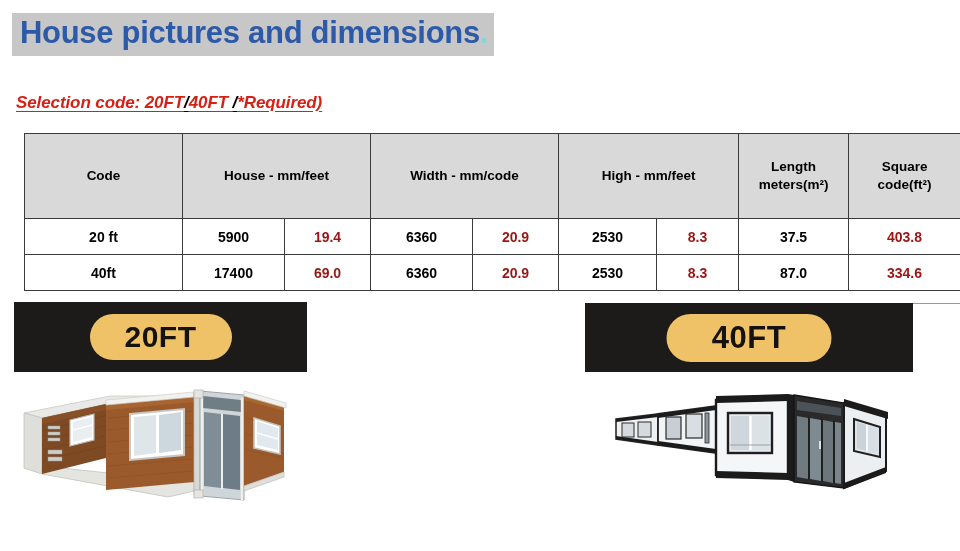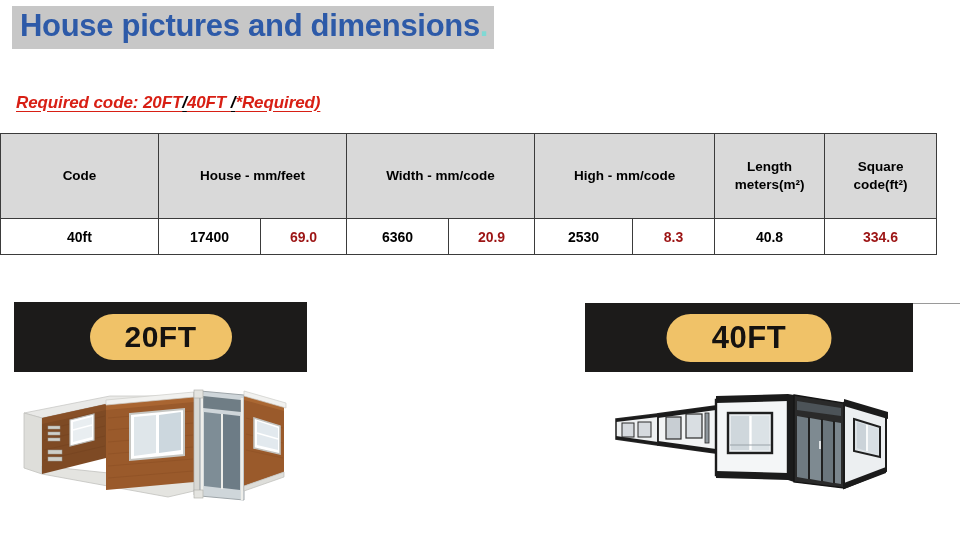--- a/index.html
+++ b/index.html
@@ -14,21 +14,21 @@
     position: relative;
     overflow: hidden;
     font-family: "Liberation Sans", sans-serif;
     color: #000;
   }
 
   
   .title-wrap {
     position: absolute;
     left: 12px;
-    top: 6px;
+    top: 13px;
   }
   .title-text {
     display: inline-block;
     background: #c7c7c7;
     color: #2d5aa8;
     font-size: 31px;
     font-weight: bold;
     letter-spacing: -0.3px;
     padding: 3px 6px 5px 8px;
     line-height: 1.12;
@@ -55,21 +55,21 @@
   }
   .selcode .sep {
     color: #000000;
     text-decoration: underline;
     text-decoration-color: #000000;
   }
 
   
   .dim-table {
     position: absolute;
-    left: 0;
+    left: 24px;
     top: 133px;
     width: 936px;
     border-collapse: collapse;
     table-layout: fixed;
     font-size: 13.5px;
   }
   .dim-table th,
   .dim-table td {
     border: 1px solid #3b3b3b;
     text-align: center;
@@ -156,54 +156,65 @@
   #house-20 { left: 18px; top: 378px; }
   #house-40 { left: 598px; top: 383px; }
 </style>
 </head>
 <body>
 
 <div class="title-wrap">
   <span class="title-text"><span>House pictures and dimensions</span><span class="title-dot">.</span></span>
 </div>
 
-<div class="selcode"><span>Required code: </span><span>20FT</span><span class="sep">/</span><span>40FT </span><span class="sep">/</span><span>*Required)</span></div>
+<div class="selcode"><span>Selection code: </span><span>20FT</span><span class="sep">/</span><span>40FT </span><span class="sep">/</span><span>*Required)</span></div>
 
 <table class="dim-table">
   <colgroup>
     <col class="c-code">
       <col class="c-len-mm">
       <col class="c-len-ft">
     <col class="c-wid-mm">
       <col class="c-wid-ft">
       <col class="c-hi-mm">
     <col class="c-hi-ft">
       <col class="c-sqm">
       <col class="c-sqft">
   </colgroup>
   <thead>
     <tr>
       <th>Code</th>
       <th colspan="2">House - mm/feet</th>
       <th colspan="2">Width - mm/code</th>
-      <th colspan="2">High - mm/code</th>
+      <th colspan="2">High - mm/feet</th>
       <th>Length meters(m²)</th>
       <th>Square code(ft²)</th>
     </tr>
   </thead>
   <tbody>
+    <tr>
+      <td class="val-black">20 ft</td>
+      <td class="val-black">5900</td>
+      <td class="val-red">19.4</td>
+      <td class="val-black">6360</td>
+      <td class="val-red">20.9</td>
+      <td class="val-black">2530</td>
+      <td class="val-red">8.3</td>
+      <td class="val-black">37.5</td>
+      <td class="val-red">403.8</td>
+    </tr>
     <tr>
       <td class="val-black">40ft</td>
       <td class="val-black">17400</td>
       <td class="val-red">69.0</td>
       <td class="val-black">6360</td>
       <td class="val-red">20.9</td>
       <td class="val-black">2530</td>
       <td class="val-red">8.3</td>
-      <td class="val-black">40.8</td>
+      <td class="val-black">87.0</td>
       <td class="val-red">334.6</td>
     </tr>
   </tbody>
 </table>
 
 <div class="photo-block" id="block-20">
   <div class="badge-bar">
     <div class="badge-pill">20FT</div>
   </div>
 </div>

